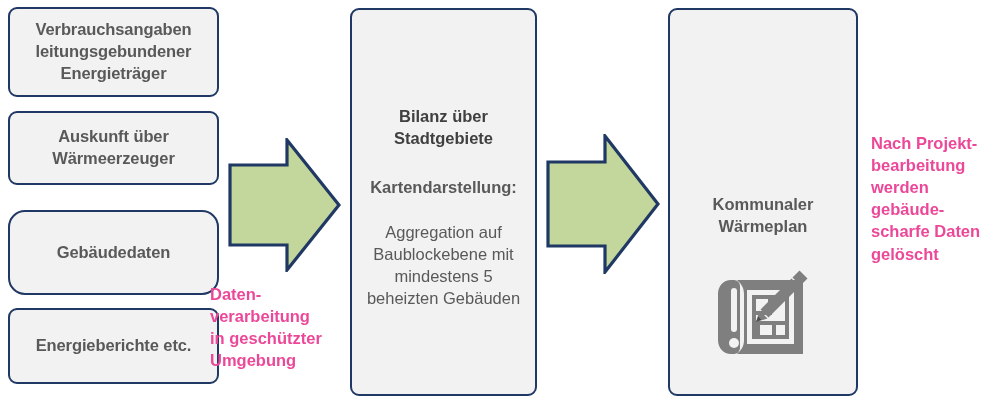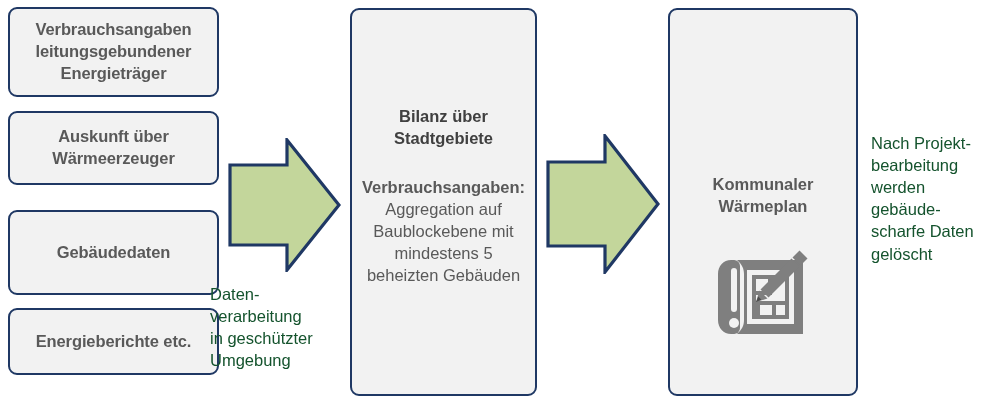--- a/index.html
+++ b/index.html
@@ -43,22 +43,22 @@
     white-space: pre-line;
   }
 
   
   .src {
     left: 8px;
     width: 211px;
   }
   #src-1 { top: 7px;   height: 90px; }
   #src-2 { top: 111px; height: 74px; }
-  #src-3 { top: 210px; height: 85px; }
-  #src-4 { top: 308px; height: 67px; }
+  #src-3 { top: 210px; height: 85px; border-radius: 17px; }
+  #src-4 { top: 308px; height: 76px; }
 
   
   #center-box {
     left: 350px;
     top: 8px;
     width: 187px;
     height: 388px;
     justify-content: flex-start;
     padding-top: 96px;
   }
@@ -75,58 +75,60 @@
     line-height: 1.33;
     color: #595959;
     margin-top: 27px;
   }
   #center-sub-body {
     font-weight: normal;
     font-size: 16.5px;
     line-height: 1.33;
     color: #595959;
     white-space: pre-line;
+    margin-top: 23px;
   }
 
   
   #right-box {
     left: 668px;
     top: 8px;
     width: 190px;
     height: 388px;
     justify-content: flex-start;
     padding-top: 164px;
   }
   #right-title {
     font-weight: bold;
     font-size: 16.5px;
     line-height: 1.33;
     color: #595959;
     white-space: pre-line;
+    margin-top: 20px;
   }
   #blueprint-icon {
     margin-top: 24px;
     width: 104px;
     height: 104px;
   }
 
   
   .arrow {
     position: absolute;
   }
   #arrow-1 { left: 228px; top: 138px; width: 113px; height: 134px; }
   #arrow-2 { left: 546px; top: 134px; width: 114px; height: 140px; }
 
   
   .note-red {
     position: absolute;
-    color: #14532d;
+    color: #ec4899;
     font-size: 16.5px;
     line-height: 1.34;
-    font-weight: normal;
+    font-weight: bold;
     white-space: pre-line;
   }
   #note-center { left: 210px; top: 283px; width: 122px; }
   #note-right  { left: 871px; top: 132px; width: 128px; }
 </style>
 </head>
 <body>
 
 <div id="canvas">
 
@@ -151,21 +153,21 @@
 
   <div class="arrow" id="arrow-1">
     <svg width="113" height="134" viewBox="0 0 113 134">
       <polygon points="2,27 59,27 59,2 111,67 59,132 59,107 2,107" fill="#C3D69B" stroke="#1F3864" stroke-width="3.2" stroke-linejoin="miter"></polygon>
     </svg>
   </div>
 
   <div class="pbox" id="center-box">
     <div id="center-title">Bilanz über
 Stadtgebiete</div>
-    <div id="center-sub-title">Verbrauchsangaben:</div>
+    <div id="center-sub-title">Kartendarstellung:</div>
     <div id="center-sub-body">Aggregation auf
 Baublockebene mit
 mindestens 5
 beheizten Gebäuden</div>
   </div>
 
   <div class="arrow" id="arrow-2">
     <svg width="114" height="140" viewBox="0 0 114 140">
       <polygon points="2,28 59,28 59,2 112,70 59,138 59,112 2,112" fill="#C3D69B" stroke="#1F3864" stroke-width="3.2" stroke-linejoin="miter"></polygon>
     </svg>

